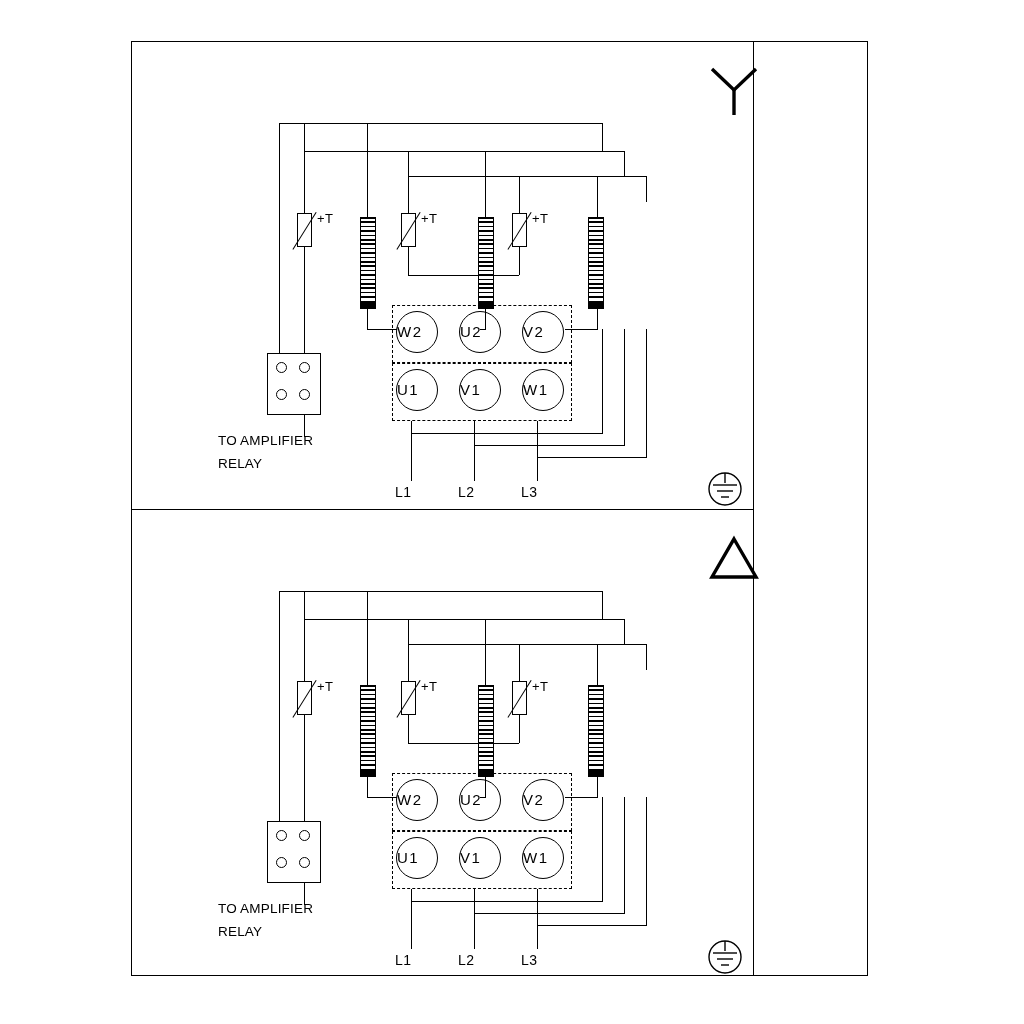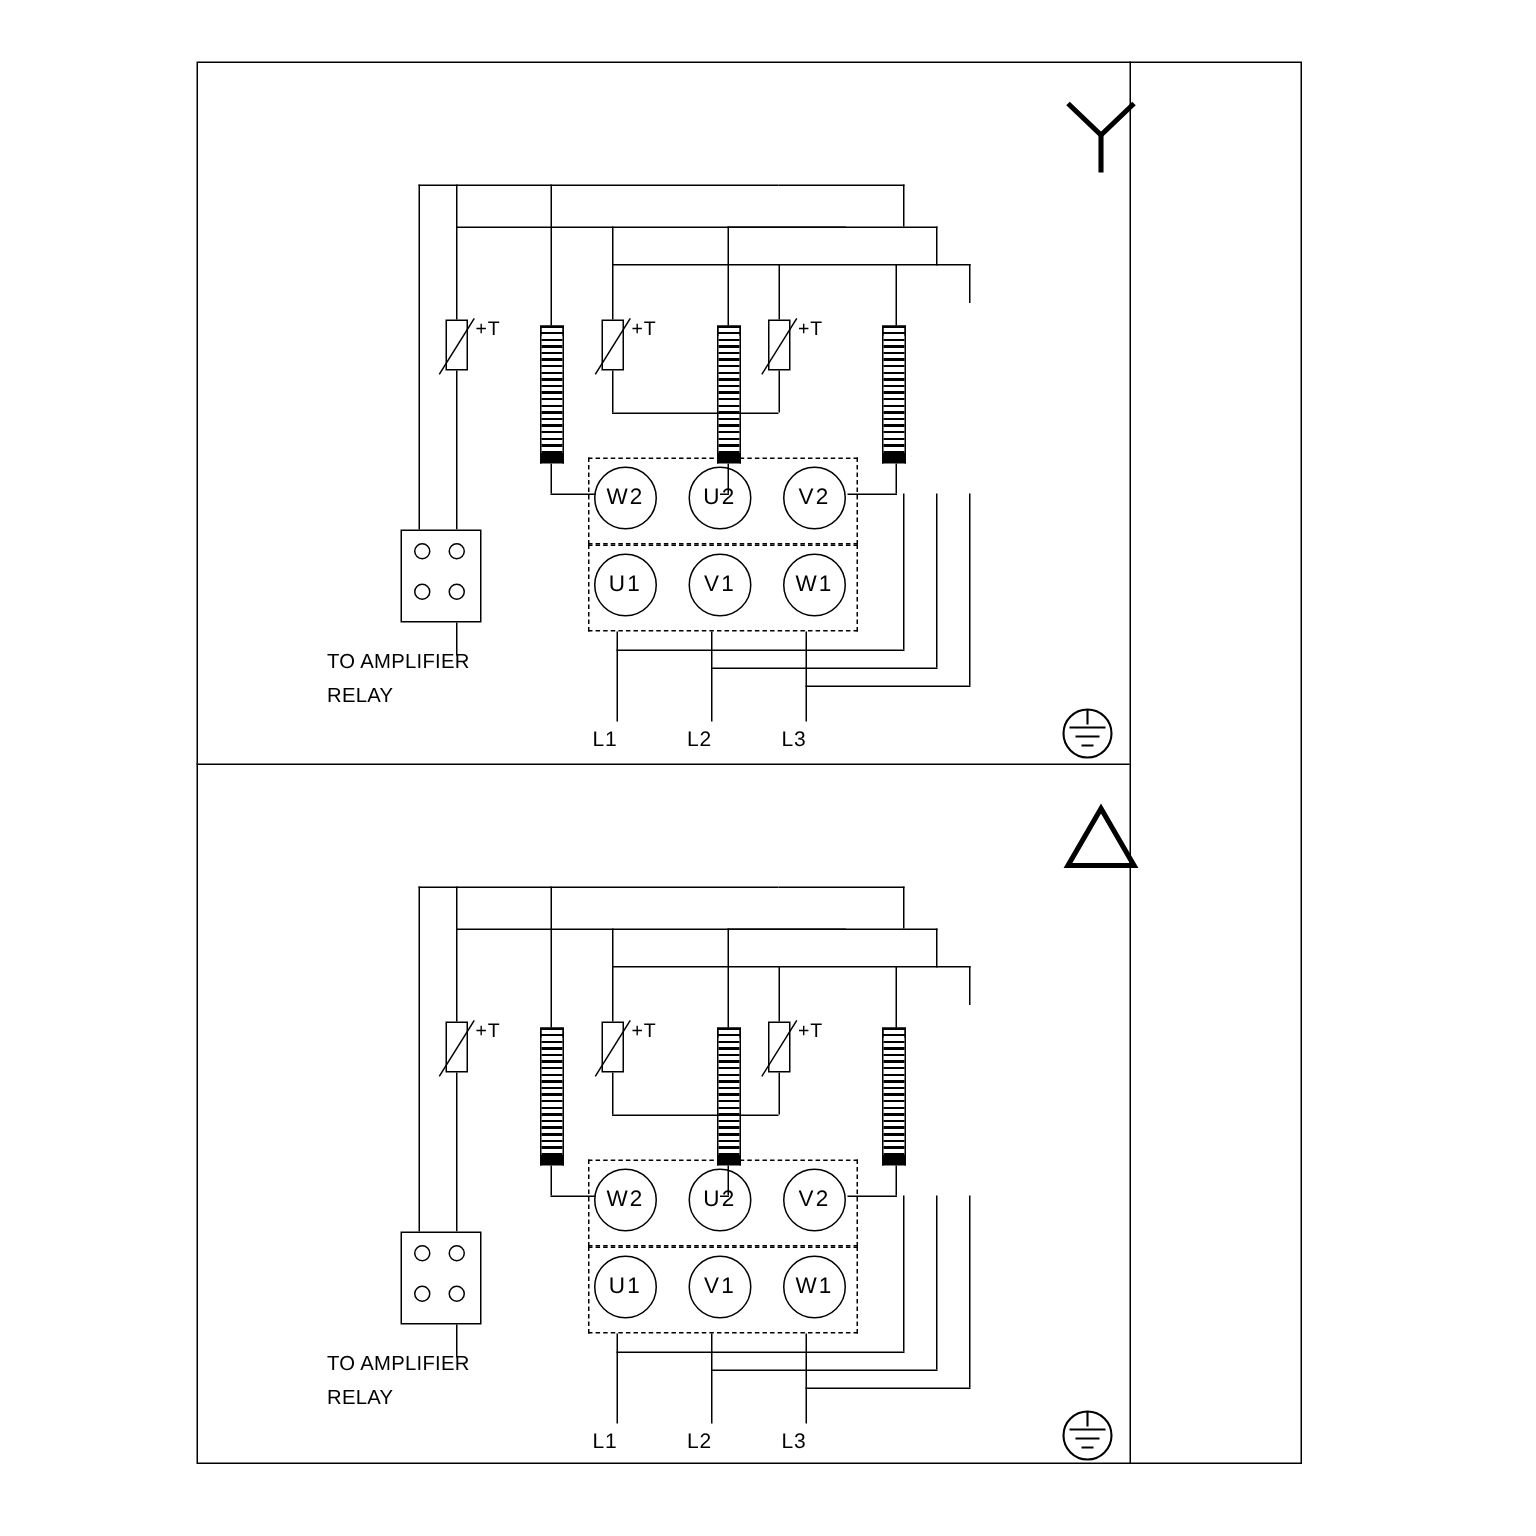--- a/index.html
+++ b/index.html
@@ -80,21 +80,21 @@
   .term {
     position: absolute;
     width: 42px;
     height: 42px;
     border: 1.4px solid #000;
     border-radius: 50%;
     background: #fff;
     box-sizing: border-box;
     font-size: 15px;
     line-height: 40px;
-    text-align: center;
+    text-align: left;
     letter-spacing: 1.5px;
   }
   .dashbox {
     position: absolute;
     border: 1.3px dashed #000;
     box-sizing: border-box;
     background: transparent;
   }
   
   .coil {

